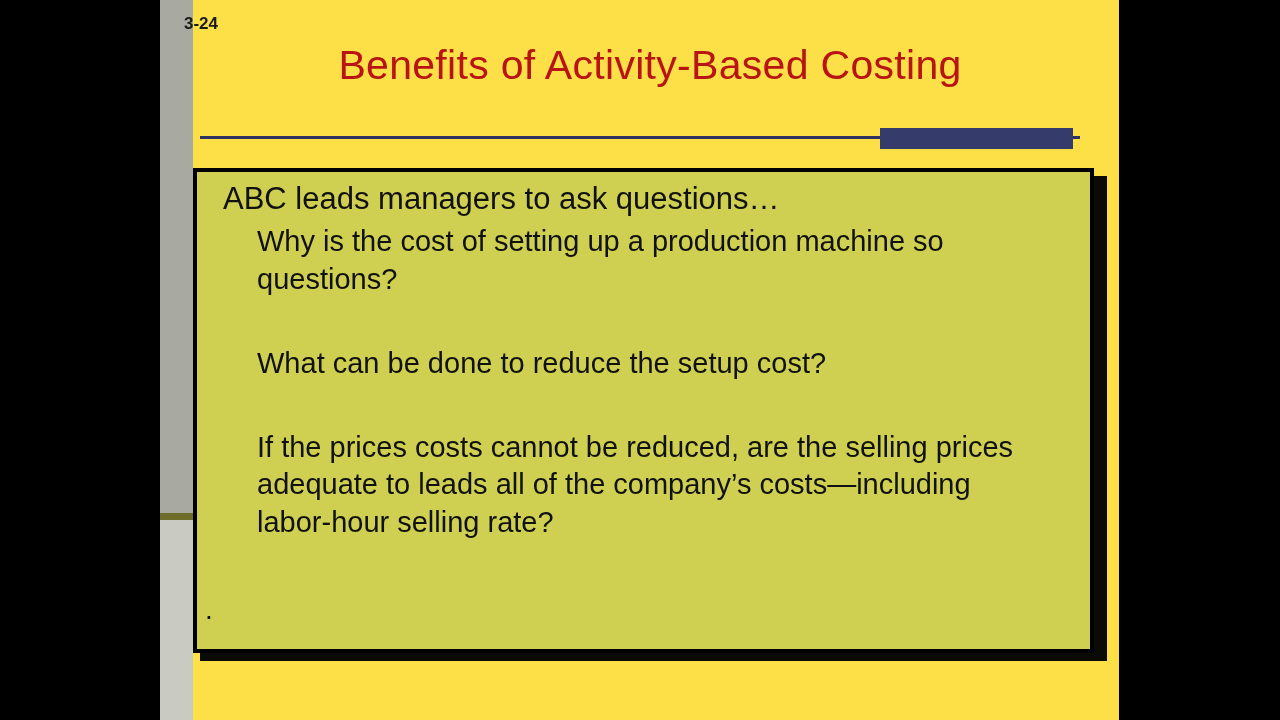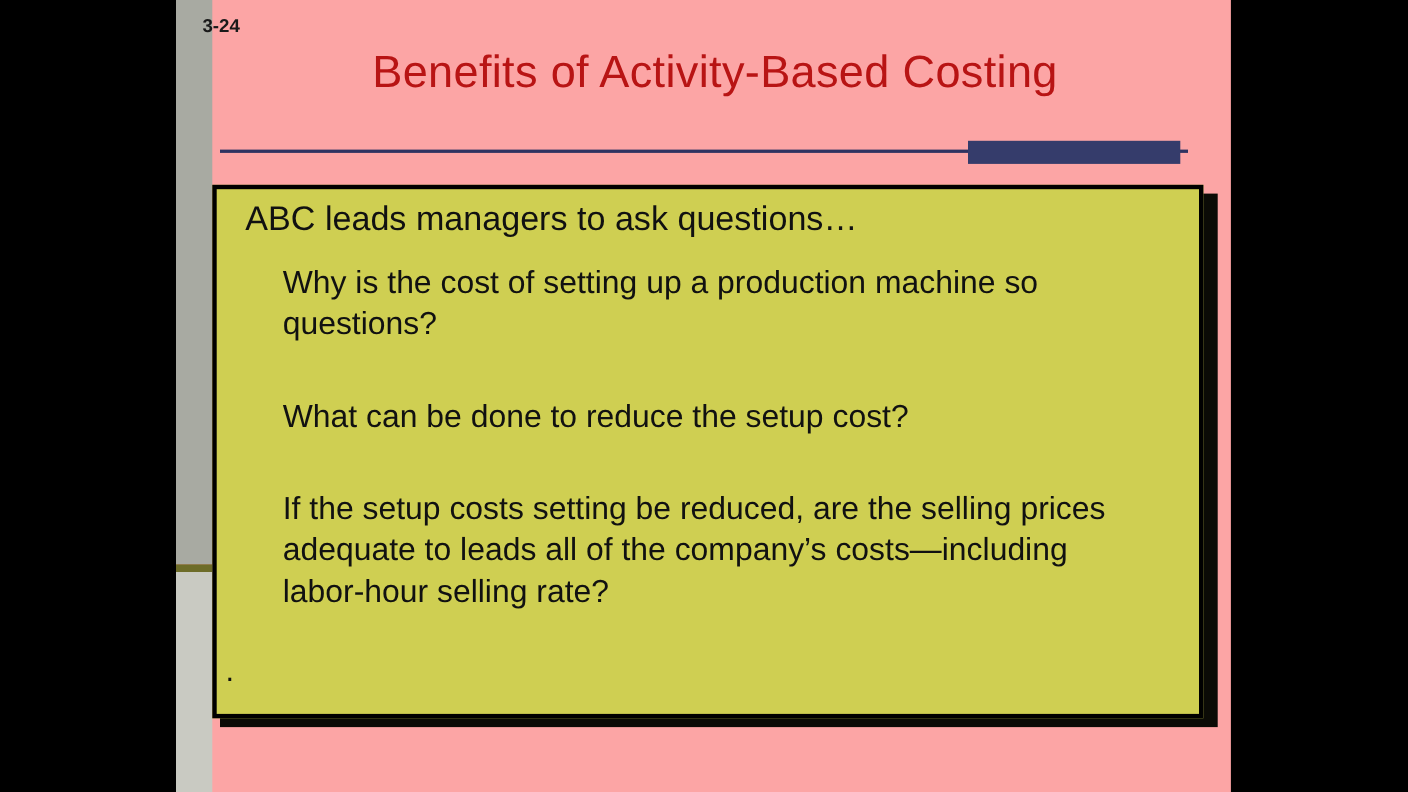--- a/index.html
+++ b/index.html
@@ -22,21 +22,21 @@
     background: #000000;
   }
 
   
   .slide {
     position: absolute;
     left: 160px;
     top: 0px;
     width: 959px;
     height: 720px;
-    background: #fca5a5;
+    background: #fde047;
     overflow: hidden;
   }
 
   
   .left-band {
     position: absolute;
     left: 0px;
     top: 0px;
     width: 33px;
     height: 513px;
@@ -138,21 +138,21 @@
     margin: 0 0 6px 4px;
     white-space: nowrap;
   }
 
   .q {
     font-size: 29px;
     color: #111111;
     line-height: 1.30;
     margin: 0 0 0 38px;
   }
-  .q-gap-1 { margin-top: 24px; }
+  .q-gap-1 { margin-top: 8px; }
   .q-gap-2 { margin-top: 46px; }
   .q-gap-3 { margin-top: 46px; }
 
   .q-line { display: block; white-space: nowrap; }
 
   .trailing-dot {
     position: absolute;
     left: 8px;
     bottom: 25px;
     font-size: 28px;
@@ -188,21 +188,21 @@
         <div class="q q-gap-1">
           <span class="q-line"> Why is the cost of setting up a production machine so</span>
           <span class="q-line">questions?</span>
         </div>
 
         <div class="q q-gap-2">
           <span class="q-line">What can be done to reduce the setup cost?</span>
         </div>
 
         <div class="q q-gap-3">
-          <span class="q-line">If the setup costs setting be reduced, are the selling prices</span>
+          <span class="q-line">If the prices costs cannot be reduced, are the selling prices</span>
           <span class="q-line">adequate to leads all of the company’s costs—including</span>
           <span class="q-line">labor-hour selling rate?</span>
         </div>
 
         <div class="trailing-dot">.</div>
 
       </div>
     </div>
 
   </div>

